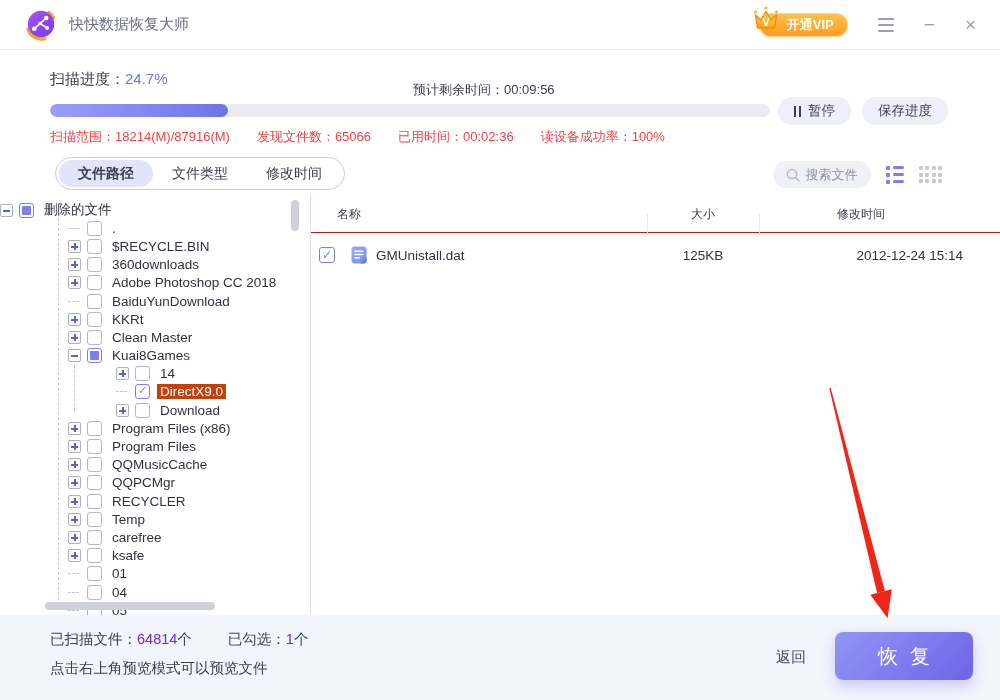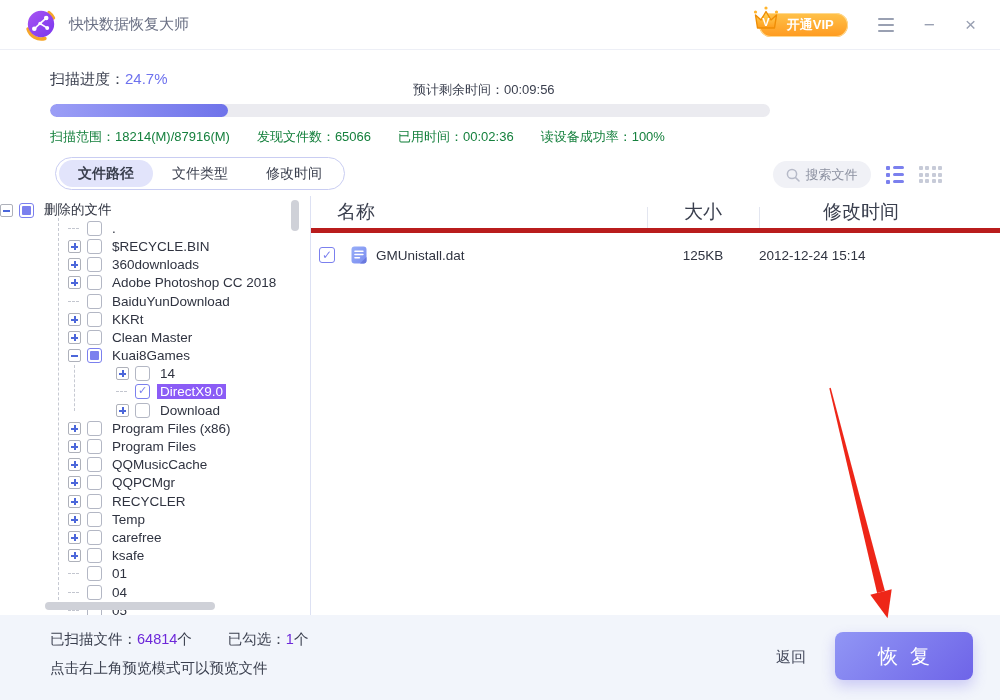--- a/index.html
+++ b/index.html
@@ -21,21 +21,21 @@
   .scan{position:absolute;top:50px;left:0;width:100%;height:106px;background:#fff}
   .scan-head{position:absolute;left:50px;top:20px;font-size:15px;color:#3a3f4e}
   .scan-head .pct{color:#6e72ee}
   .eta{position:absolute;left:413px;top:31px;font-size:13px;color:#3a3f4e}
   .track{position:absolute;left:50px;top:54px;width:720px;height:13px;border-radius:7px;background:#ebebf0;overflow:hidden}
   .fill{height:100%;border-radius:7px;background:linear-gradient(90deg,#9b9ef6,#6f73ea)}
   .scan-btns{position:absolute;right:52px;top:47px;display:flex;gap:11px}
   .pill-btn{height:28px;border-radius:14px;background:#edeffa;display:flex;align-items:center;gap:7px;padding:0 16px;font-size:13.5px;color:#3a3f4e;cursor:pointer}
   .pause-bars{display:inline-flex;gap:3px}
   .pause-bars i{width:2px;height:11px;background:#3a3f4e}
-  .stats{position:absolute;left:50px;top:78px;display:flex;gap:27px;font-size:13px;color:#15803d}
+  .stats{position:absolute;left:50px;top:78px;display:flex;gap:27px;font-size:13px;color:#ef4444}
 
   
   .toolbar{position:absolute;top:156px;left:0;width:100%;height:40px;background:#fff}
   .tab-group{position:absolute;left:55px;top:1px;height:33px;border:1px solid #c9cdf2;border-radius:17px;background:#fff;display:flex;align-items:center;padding:0 3px}
   .tab{padding:0 19px;height:27px;line-height:27px;border-radius:14px;font-size:14px;color:#3a3f4e;cursor:pointer;white-space:nowrap}
   .tab.active{background:#e2e4fb;font-weight:bold}
   .toolbar-right{position:absolute;right:58px;top:5px;display:flex;align-items:center;gap:15px}
   .search-pill{height:27px;border-radius:14px;background:#f0f1f6;display:flex;align-items:center;gap:6px;padding:0 13px;font-size:13px;color:#8b90a0;cursor:pointer}
   .view-icon{cursor:pointer}
   .list-view{display:flex;flex-direction:column;gap:3px}
@@ -57,35 +57,35 @@
   .exp::before{content:"";position:absolute;left:2px;right:2px;top:5px;height:2px;background:#4c67da}
   .exp.plus::after{content:"";position:absolute;top:2px;bottom:2px;left:5px;width:2px;background:#4c67da}
   .exp-spacer{width:13px;height:13px;flex:none;margin-right:6px;position:relative}
   .exp-spacer::before{content:"";position:absolute;left:0;right:2px;top:6px;border-top:1px dashed #c3c6cf}
   .cb{width:15px;height:15px;border:1px solid #b3b7c4;border-radius:3px;background:#fff;flex:none;margin-right:7px;position:relative;cursor:pointer}
   .cb.partial{border-color:#7b80ee}
   .cb.partial::after{content:"";position:absolute;inset:2px;background:#7b80ee;border-radius:1px}
   .cb.checked{border-color:#7b80ee}
   .cb.checked::after{content:"\2713";position:absolute;left:2px;top:-1px;font-size:11px;font-weight:bold;color:#7b80ee}
   .tlabel{padding:0 3px}
-  .tlabel.sel{background:#8b5cf6;color:#fff}
+  .tlabel.sel{background:#c2410c;color:#fff}
   .spine{position:absolute;width:0;border-left:1px dashed #c6c9d2}
   .vscroll{position:absolute;right:11px;top:4px;width:8px;height:31px;border-radius:4px;background:#cfd1d8;cursor:pointer}
   .hscroll{position:absolute;left:45px;bottom:5px;width:170px;height:8px;border-radius:4px;background:#cfd1d8;cursor:pointer}
 
   .list-panel{flex:1;position:relative}
-  .flist-header{display:flex;height:37px;align-items:center;border-bottom:5px solid #b91c1c;font-size:19px;color:#3a3f4e}
+  .flist-header{display:flex;height:37px;align-items:center;border-bottom:1px solid #b91c1c;font-size:12px;color:#3a3f4e}
   .col-name{width:336px;padding-left:26px}
   .col-size{width:112px;text-align:center;position:relative}
   .col-date{width:240px;text-align:center;position:relative;padding-right:36px}
   .col-size::before,.col-date::before{content:"";position:absolute;left:0;top:8px;height:21px;border-left:1px solid #e3e6f0}
   .frow{display:flex;height:30px;align-items:center;font-size:13.5px;color:#2f3340;margin-top:7px;cursor:pointer}
   .frow .cell-name{width:336px;display:flex;align-items:center;gap:9px;padding-left:8px}
   .frow .cell-size{width:112px;text-align:center}
-  .frow .cell-date{width:240px;text-align:left;padding-right:48px}
+  .frow .cell-date{width:240px;text-align:right;padding-right:36px}
   .cb.big{width:16px;height:16px}
   .cb.big.checked::after{left:2px;top:0;font-size:12px}
 
   
   .footer{position:absolute;left:0;bottom:0;width:100%;height:85px;background:#f2f5fb;padding:15px 0 0 50px}
   .fl1{font-size:14.5px;color:#3a3f4e}
   .fl1 .red{color:#6d28d9}
   .grp2{margin-left:36px}
   .fl2{margin-top:10px;font-size:14.5px;color:#3a3f4e}
   .back-link{position:absolute;right:194px;top:33px;font-size:15px;color:#454a5c;cursor:pointer}
@@ -147,20 +147,32 @@
 </div>
 
 <div class="scan">
   <div class="scan-head">
     <span>扫描进度：</span><span class="pct">24.7%</span>
   </div>
   <div class="eta">预计剩余时间：00:09:56</div>
   <div class="track">
     <div class="fill" style="width: 24.7%;"></div>
   </div>
+  <div class="scan-btns">
+    <div class="pill-btn">
+      <span class="pause-bars">
+          <i></i>
+          <i></i>
+        </span>
+      <span>暂停</span>
+    </div>
+    <div class="pill-btn">
+      <span>保存进度</span>
+    </div>
+  </div>
   <div class="stats">
       <span>扫描范围：18214(M)/87916(M)</span>
       <span>发现文件数：65066</span>
       <span>已用时间：00:02:36</span>
       <span>读设备成功率：100%</span>
     </div>
 </div>
 
 <div class="toolbar">
   <div class="tab-group">

